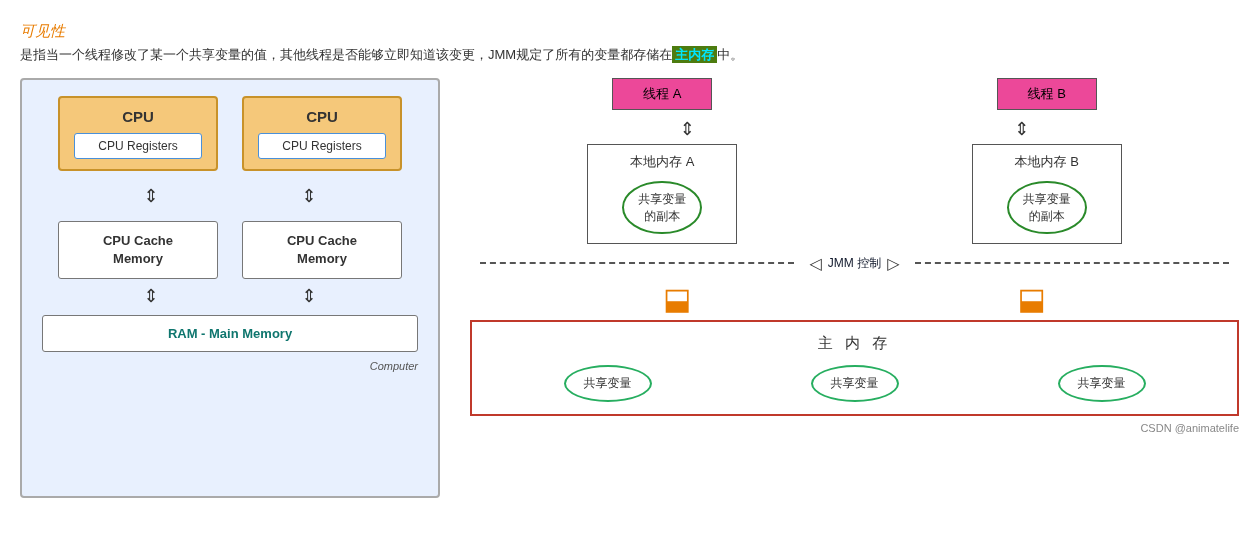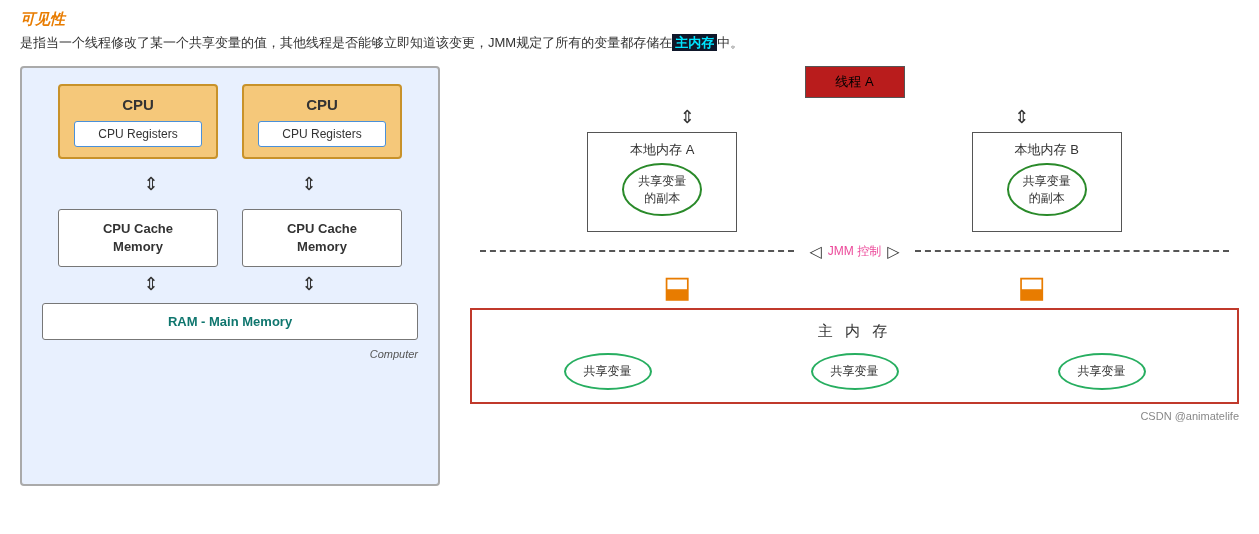--- a/index.html
+++ b/index.html
@@ -7,35 +7,36 @@
       background: #fff;
       font-family: Arial, sans-serif;
       font-size: 14px;
       padding: 10px 20px;
       width: 1259px;
       min-height: 534px;
     }
 
     .title-line {
       font-style: italic;
-      font-weight: bold;
+      font-weight: normal;
       color: #e87c00;
       font-size: 15px;
       margin-bottom: 4px;
+      margin-top: 12px;
     }
 
     .desc-line {
       font-size: 13px;
       color: #333;
       margin-bottom: 12px;
       line-height: 1.6;
     }
 
     .highlight-text {
-      background: #0f172a;
+      background: #4d7c0f;
       color: #00e5ff;
       padding: 1px 3px;
       font-weight: bold;
     }
 
     .main-content {
       display: flex;
       gap: 30px;
       align-items: flex-start;
     }
@@ -112,60 +113,60 @@
       font-size: 13px;
       color: #0f766e;
       text-align: center;
       font-weight: bold;
       width: 100%;
       margin-top: 6px;
     }
 
     .thread-box {
       border: 1.5px solid #555;
-      background: #b91c1c;
+      background: #ec4899;
       padding: 6px 20px;
       font-size: 13px;
       text-align: center;
       min-width: 100px;
     }
 
     .local-mem-box {
       border: 1.5px solid #555;
       background: #fff;
       padding: 8px 12px;
       font-size: 13px;
       text-align: center;
       min-width: 150px;
       min-height: 100px;
       display: flex;
       flex-direction: column;
       align-items: center;
-      gap: 4px;
+      gap: 10px;
     }
 
     .local-mem-title {
       font-size: 13px;
       color: #333;
     }
 
     .shared-oval {
       border: 2px solid #2a8a2a;
       border-radius: 50%;
       background: #fff;
       padding: 8px 14px;
       font-size: 12px;
       text-align: center;
       color: #333;
       line-height: 1.4;
     }
 
     .jmm-label {
       font-size: 12px;
-      color: #ec4899;
+      color: #0f172a;
       white-space: nowrap;
     }
 
     .main-mem-title {
       font-size: 15px;
       font-weight: normal;
       color: #333;
       margin-bottom: 12px;
       letter-spacing: 4px;
     }
@@ -269,20 +270,23 @@
       </div>
 
       <div class="computer-label">Computer</div>
     </div>
 
     <div class="right-section">
 
       <div style="display:flex;justify-content:space-around;margin-bottom:6px;">
         <div class="thread-box">
           <span>线程 A</span>
+        </div>
+        <div class="thread-box">
+          <span>线程 B</span>
         </div>
       </div>
 
       <div style="display:flex;justify-content:space-around;padding:0 50px;margin-bottom:2px;">
         <div class="t-arrow">⇕</div>
         <div class="t-arrow">⇕</div>
       </div>
 
       <div style="display:flex;justify-content:space-around;margin-bottom:6px;">
         <div class="local-mem-box">

